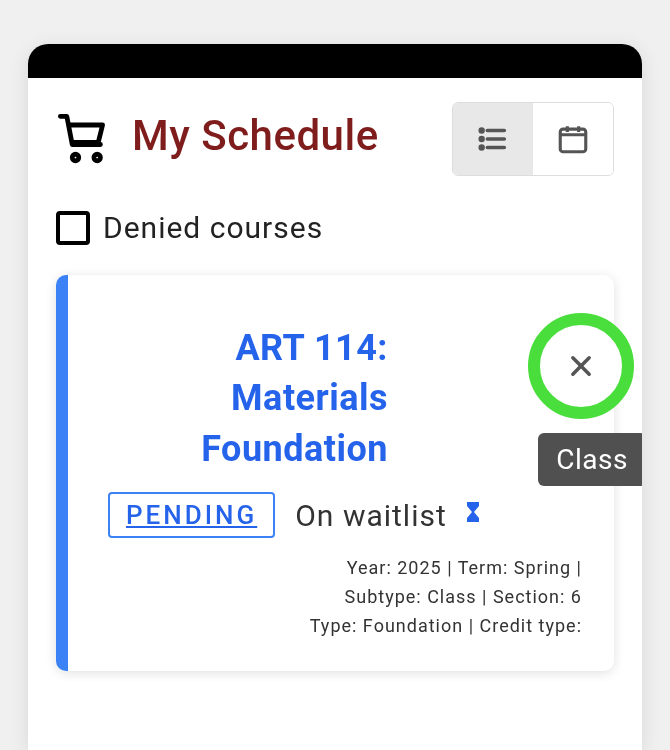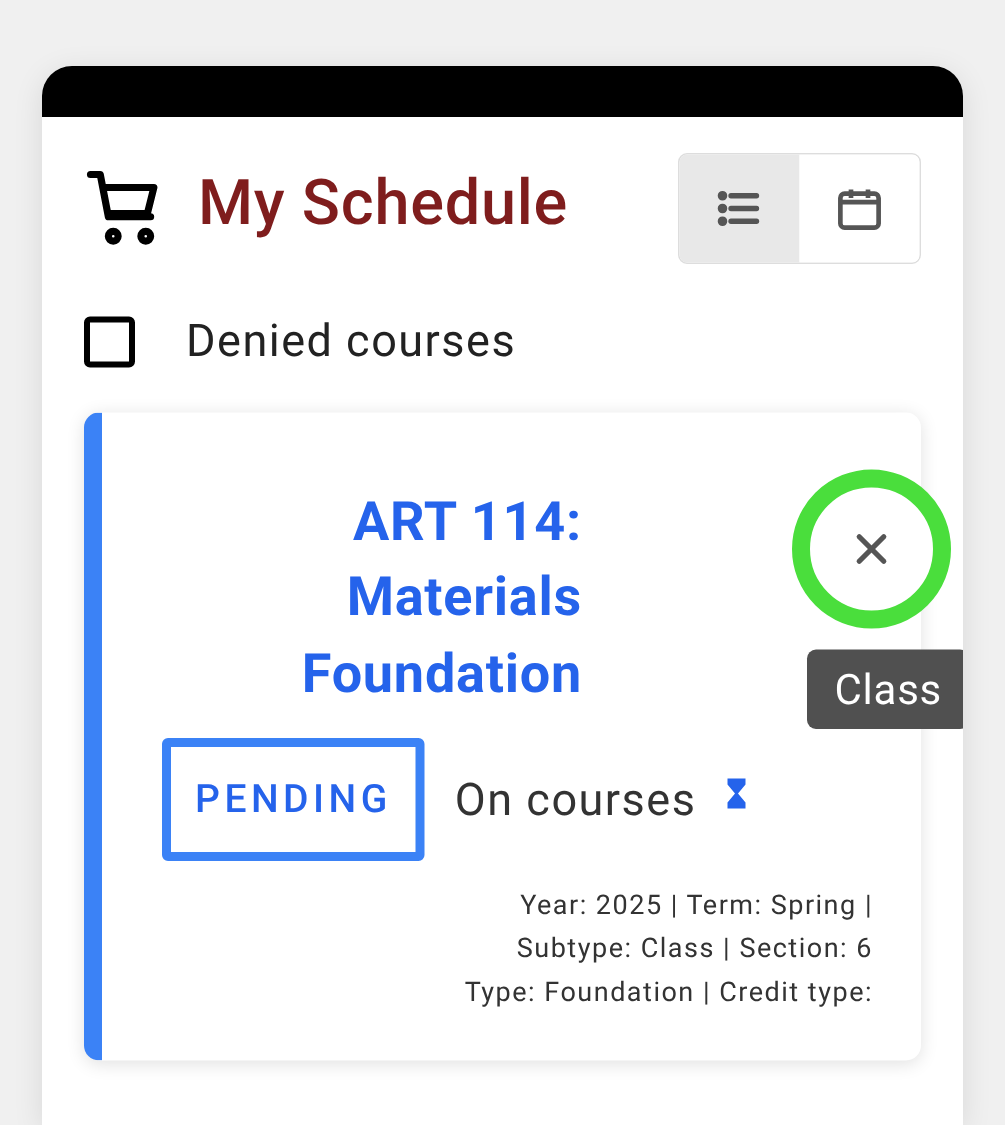--- a/index.html
+++ b/index.html
@@ -63,21 +63,21 @@
       justify-content: center;
       background: #fff;
       cursor: pointer;
     }
     .view-toggle-btn.active {
       background: #e8e8e8;
     }
     .denied-row {
       display: flex;
       align-items: center;
-      gap: 34px;
+      gap: 13px;
       padding: 24px 28px 30px 28px;
     }
     .checkbox {
       width: 34px;
       height: 34px;
       border: 4px solid #000;
       border-radius: 4px;
       cursor: pointer;
     }
     .denied-label {
@@ -128,27 +128,28 @@
       border-radius: 6px;
       letter-spacing: 0.5px;
     }
     .status-row {
       display: flex;
       align-items: center;
       gap: 20px;
       margin-top: 18px;
     }
     .status-badge {
-      border: 6px solid #3b82f6;
+      border: 2px solid #3b82f6;
       color: #2563eb;
       font-size: 26px;
       font-weight: 500;
-      padding: 20px 16px;
+      padding: 6px 16px;
       border-radius: 4px;
       letter-spacing: 3px;
+      text-decoration: underline;
     }
     .waitlist-text {
       font-size: 30px;
       color: #333;
       letter-spacing: 1px;
     }
     .hourglass {
       display: inline-block;
       margin-left: 6px;
     }
@@ -211,21 +212,21 @@
         <line x1="5" y1="5" x2="19" y2="19"></line>
         <line x1="19" y1="5" x2="5" y2="19"></line>
       </svg>
     </div>
 
     <div class="tooltip">Class</div>
 
     <div class="status-row">
       <div class="status-badge">PENDING</div>
       <div class="waitlist-text">
-        <span>On courses</span>
+        <span>On waitlist</span>
         <span class="hourglass">
           <svg width="24" height="28" viewBox="0 0 24 24" fill="#2563eb">
             <path d="M6 2h12v4l-5 6 5 6v4H6v-4l5-6-5-6V2z"></path>
           </svg>
         </span>
       </div>
     </div>
 
     <div class="details">
       <div>Year: 2025 | Term: Spring |</div>

